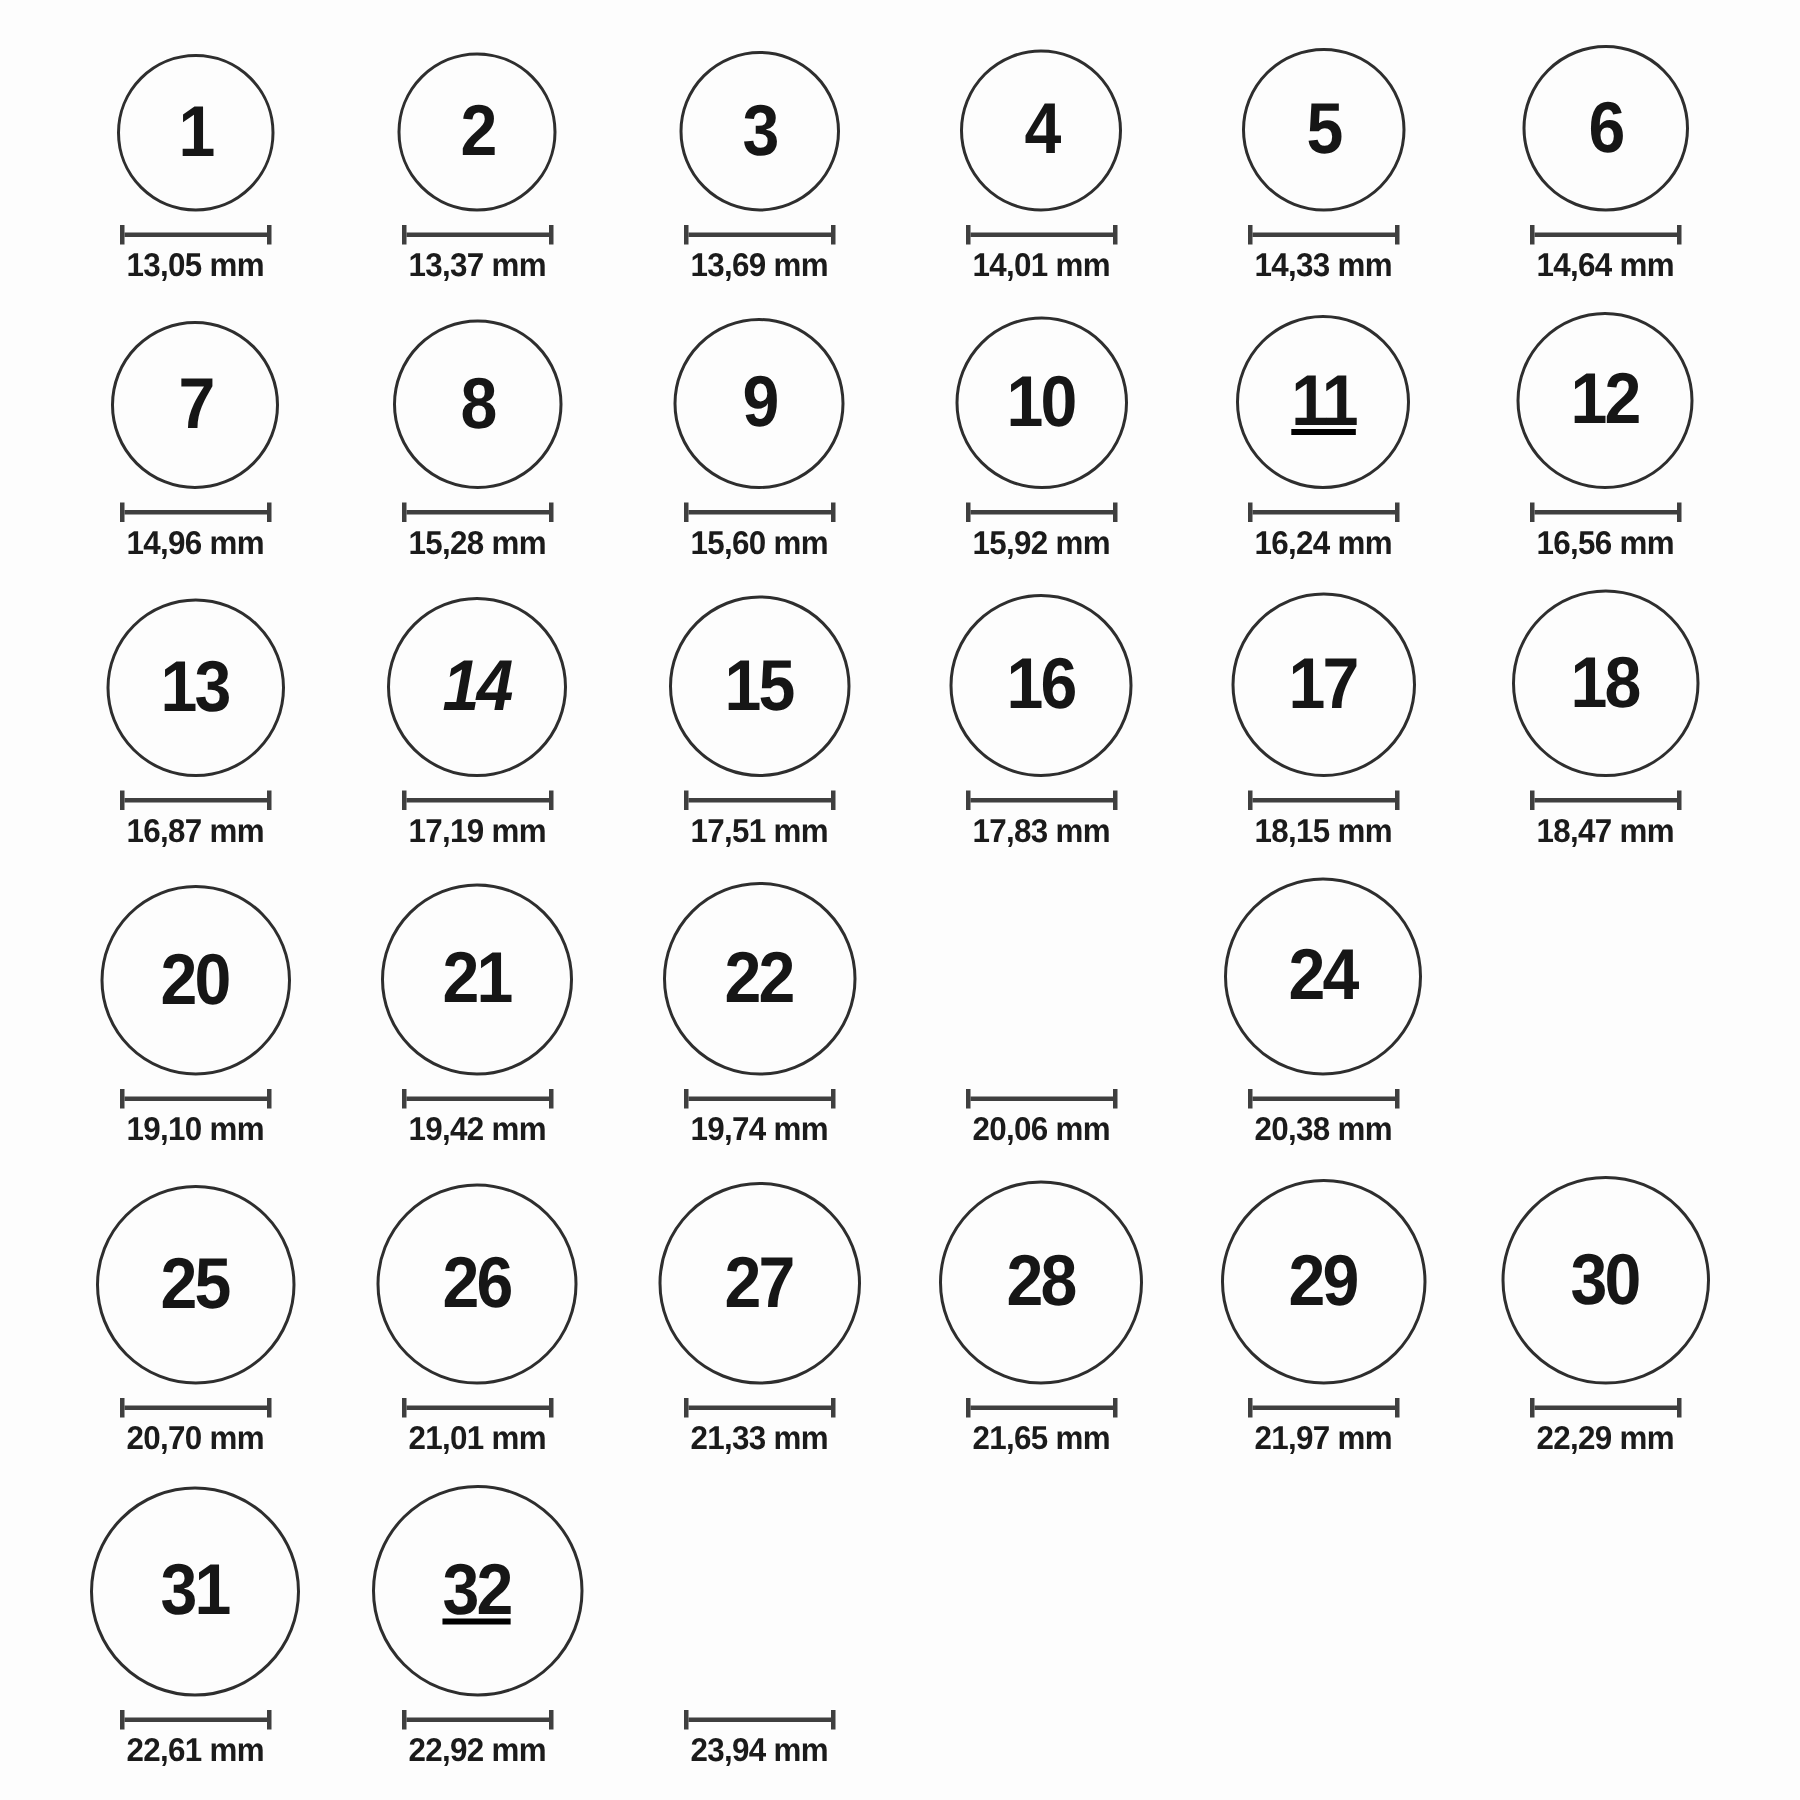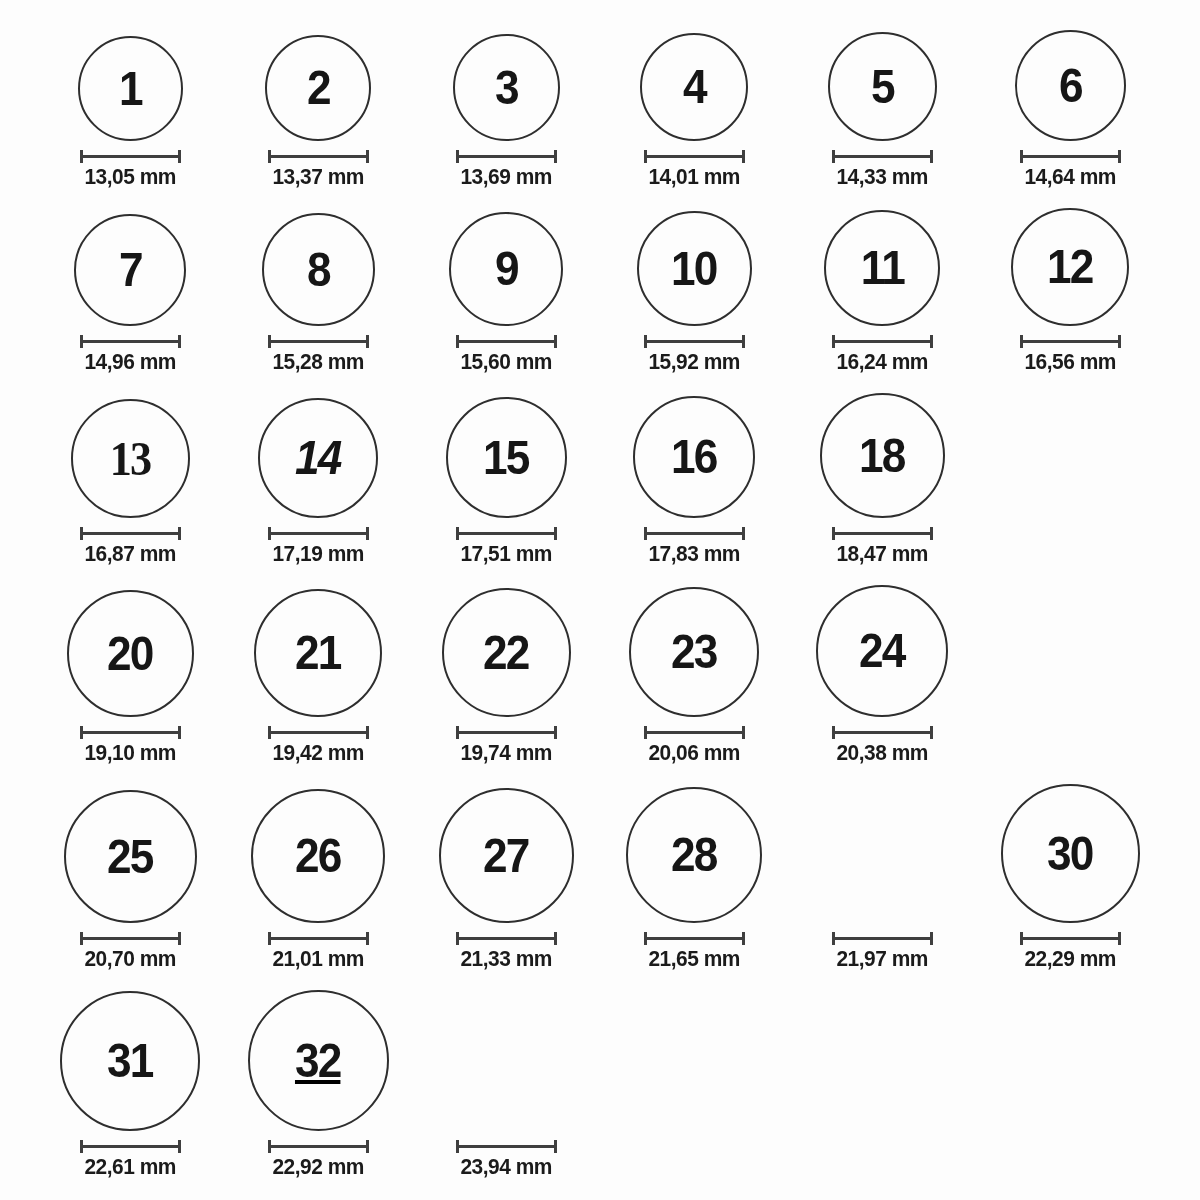--- a/index.html
+++ b/index.html
@@ -151,38 +151,38 @@
 
   <div class="cell">
     <div class="circle" style="width: 115px; height: 115px;">
       <span class="num">10</span>
     </div>
     <div class="ruler"></div>
     <div class="label">15,92 mm</div>
   </div>
 
   <div class="cell">
-    <div class="circle" style="width: 116px; height: 116px;">
+    <div class="circle" style="width: 116px; height: 116px; text-decoration: underline;">
       <span class="num">11</span>
     </div>
     <div class="ruler"></div>
     <div class="label">16,24 mm</div>
   </div>
 
   <div class="cell">
     <div class="circle" style="width: 118px; height: 118px;">
       <span class="num">12</span>
     </div>
     <div class="ruler"></div>
     <div class="label">16,56 mm</div>
   </div>
 </div>
     <div class="row">
   <div class="cell">
-    <div class="circle" style="width: 119px; height: 119px; font-family: Liberation Serif, serif;">
+    <div class="circle" style="width: 119px; height: 119px;">
       <span class="num">13</span>
     </div>
     <div class="ruler"></div>
     <div class="label">16,87 mm</div>
   </div>
 
   <div class="cell">
     <div class="circle" style="width: 120px; height: 120px; font-style: italic;">
       <span class="num">14</span>
     </div>
@@ -199,20 +199,27 @@
   </div>
 
   <div class="cell">
     <div class="circle" style="width: 122px; height: 122px; text-align: center;">
       <span class="num">16</span>
     </div>
     <div class="ruler"></div>
     <div class="label">17,83 mm</div>
   </div>
 
+  <div class="cell">
+    <div class="circle" style="width: 123px; height: 123px;">
+      <span class="num">17</span>
+    </div>
+    <div class="ruler"></div>
+    <div class="label">18,15 mm</div>
+  </div>
 
   <div class="cell">
     <div class="circle" style="width: 125px; height: 125px;">
       <span class="num">18</span>
     </div>
     <div class="ruler"></div>
     <div class="label">18,47 mm</div>
   </div>
 </div>
     <div class="row">
@@ -235,23 +242,20 @@
 
   <div class="cell">
     <div class="circle" style="width: 129px; height: 129px;">
       <span class="num">22</span>
     </div>
     <div class="ruler"></div>
     <div class="label">19,74 mm</div>
   </div>
 
   <div class="cell">
-    <div class="circle" style="width: 130px; height: 130px;">
-      <span class="num">23</span>
-    </div>
     <div class="ruler"></div>
     <div class="label">20,06 mm</div>
   </div>
 
   <div class="cell">
     <div class="circle" style="width: 132px; height: 132px;">
       <span class="num">24</span>
     </div>
     <div class="ruler"></div>
     <div class="label">20,38 mm</div>
@@ -284,20 +288,23 @@
 
   <div class="cell">
     <div class="circle" style="width: 136px; height: 136px;">
       <span class="num">28</span>
     </div>
     <div class="ruler"></div>
     <div class="label">21,65 mm</div>
   </div>
 
   <div class="cell">
+    <div class="circle" style="width: 137px; height: 137px;">
+      <span class="num">29</span>
+    </div>
     <div class="ruler"></div>
     <div class="label">21,97 mm</div>
   </div>
 
   <div class="cell">
     <div class="circle" style="width: 139px; height: 139px;">
       <span class="num">30</span>
     </div>
     <div class="ruler"></div>
     <div class="label">22,29 mm</div>

